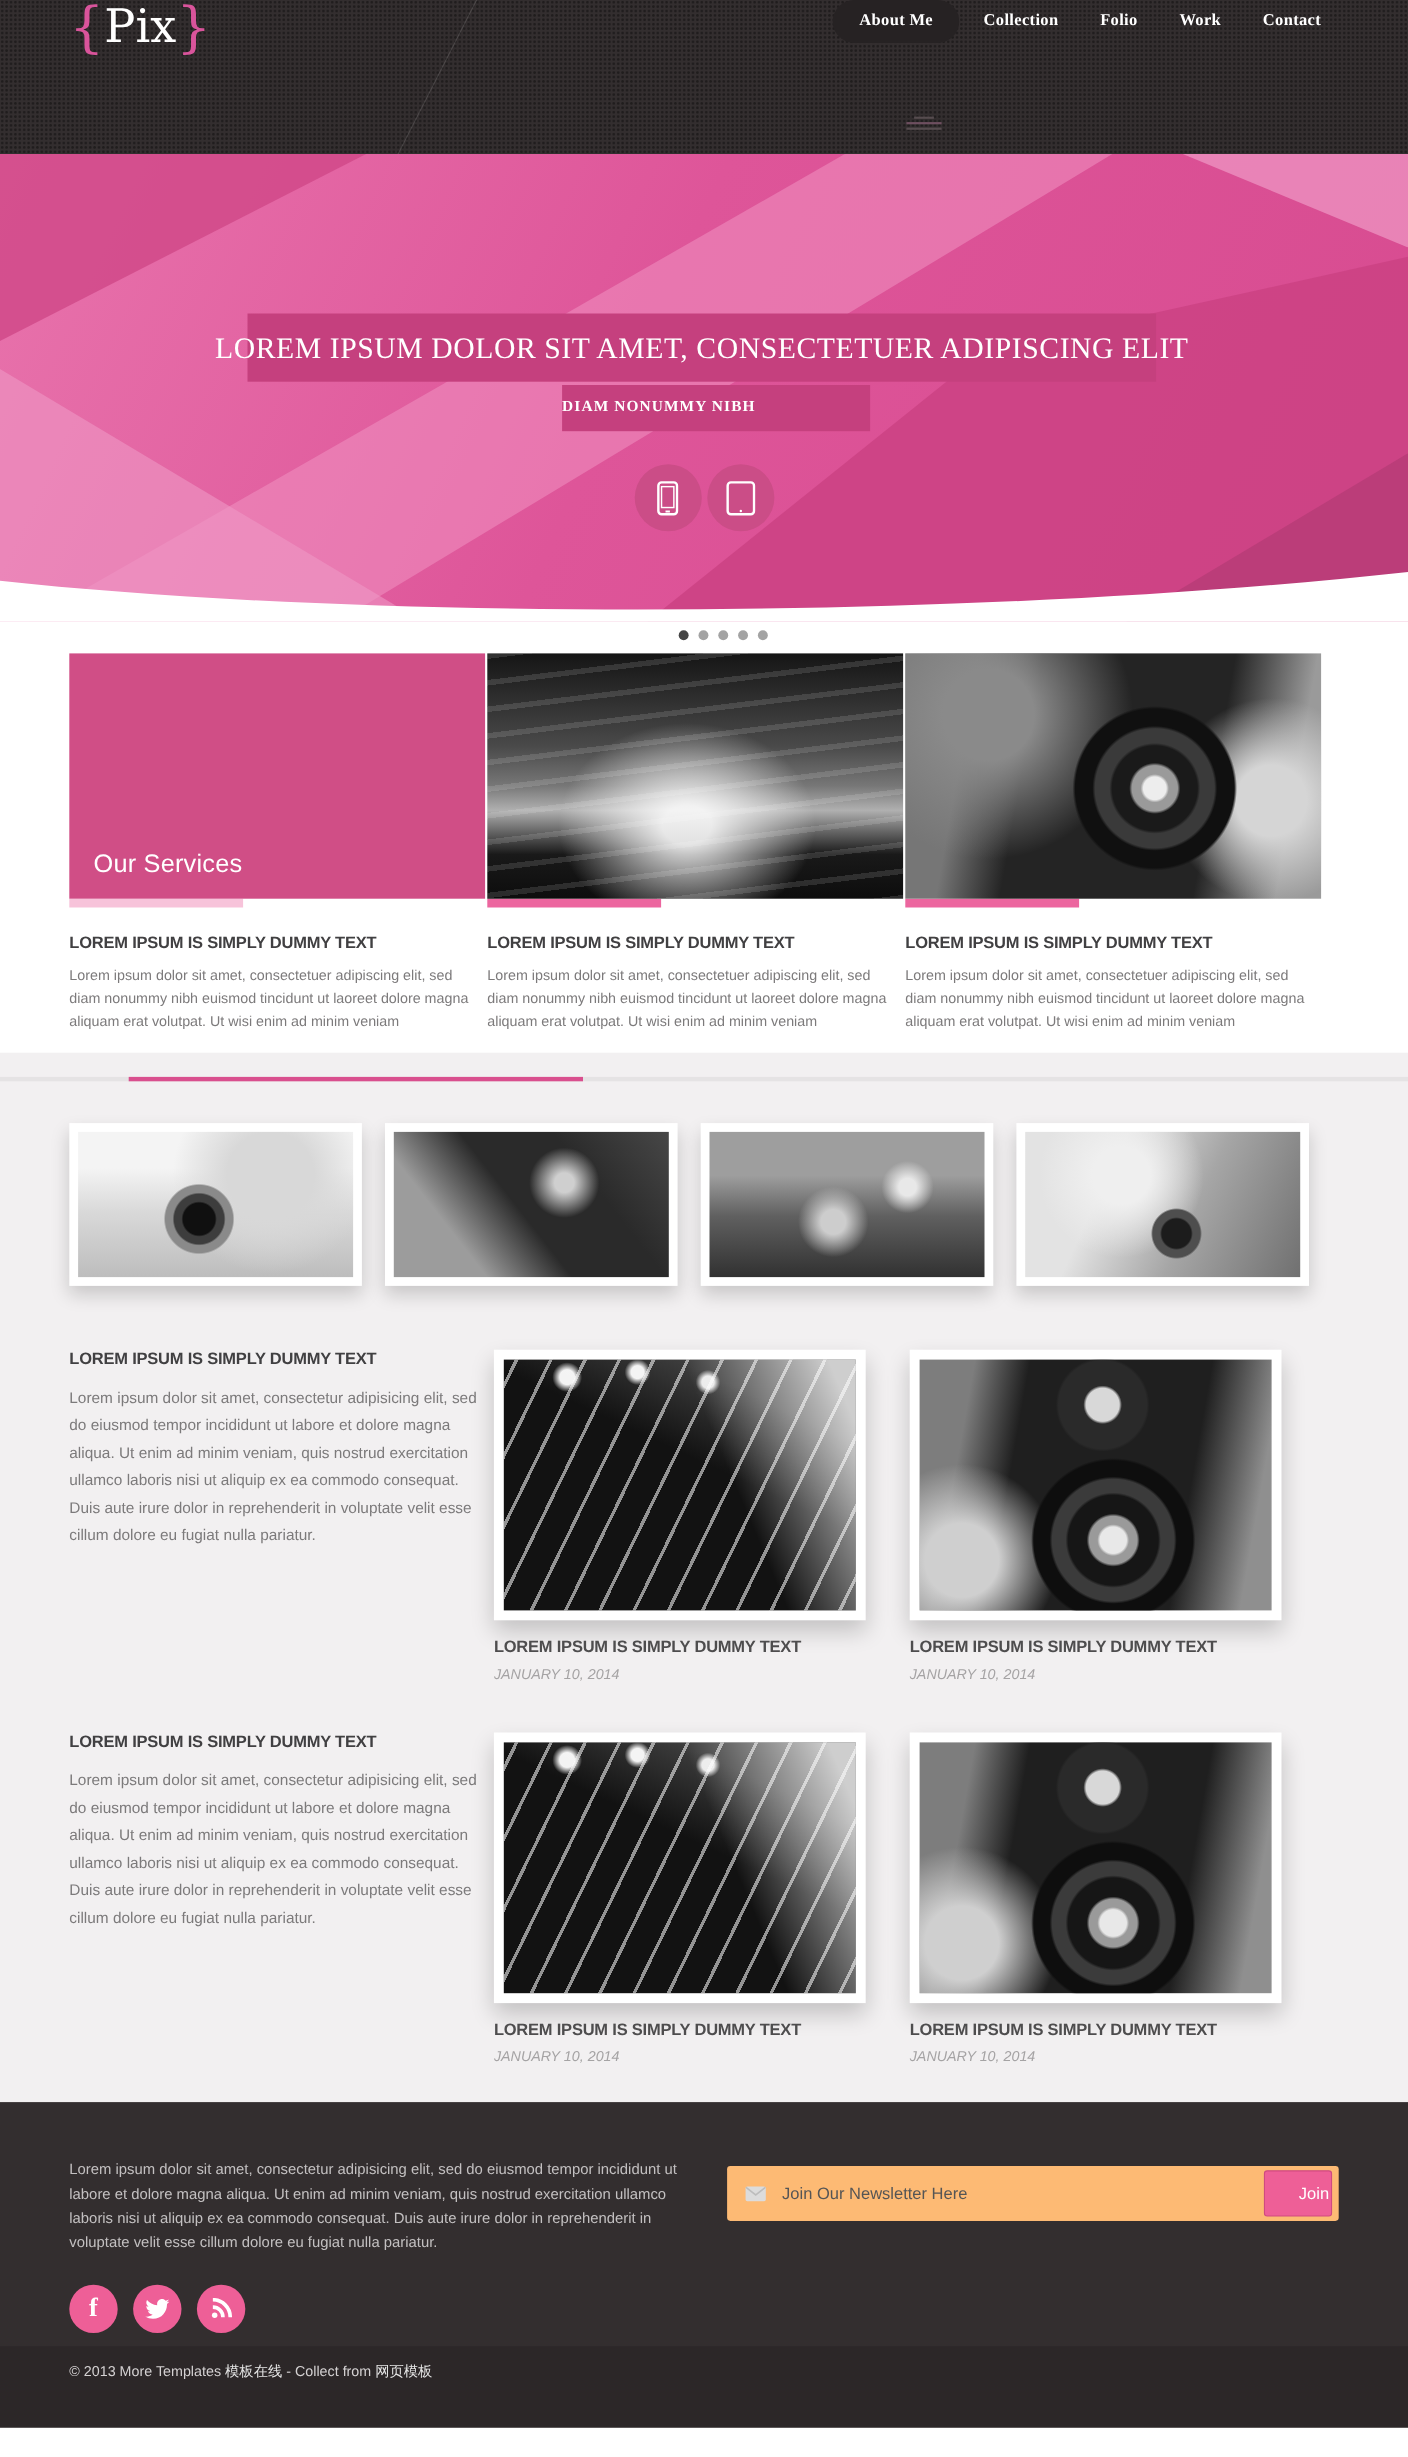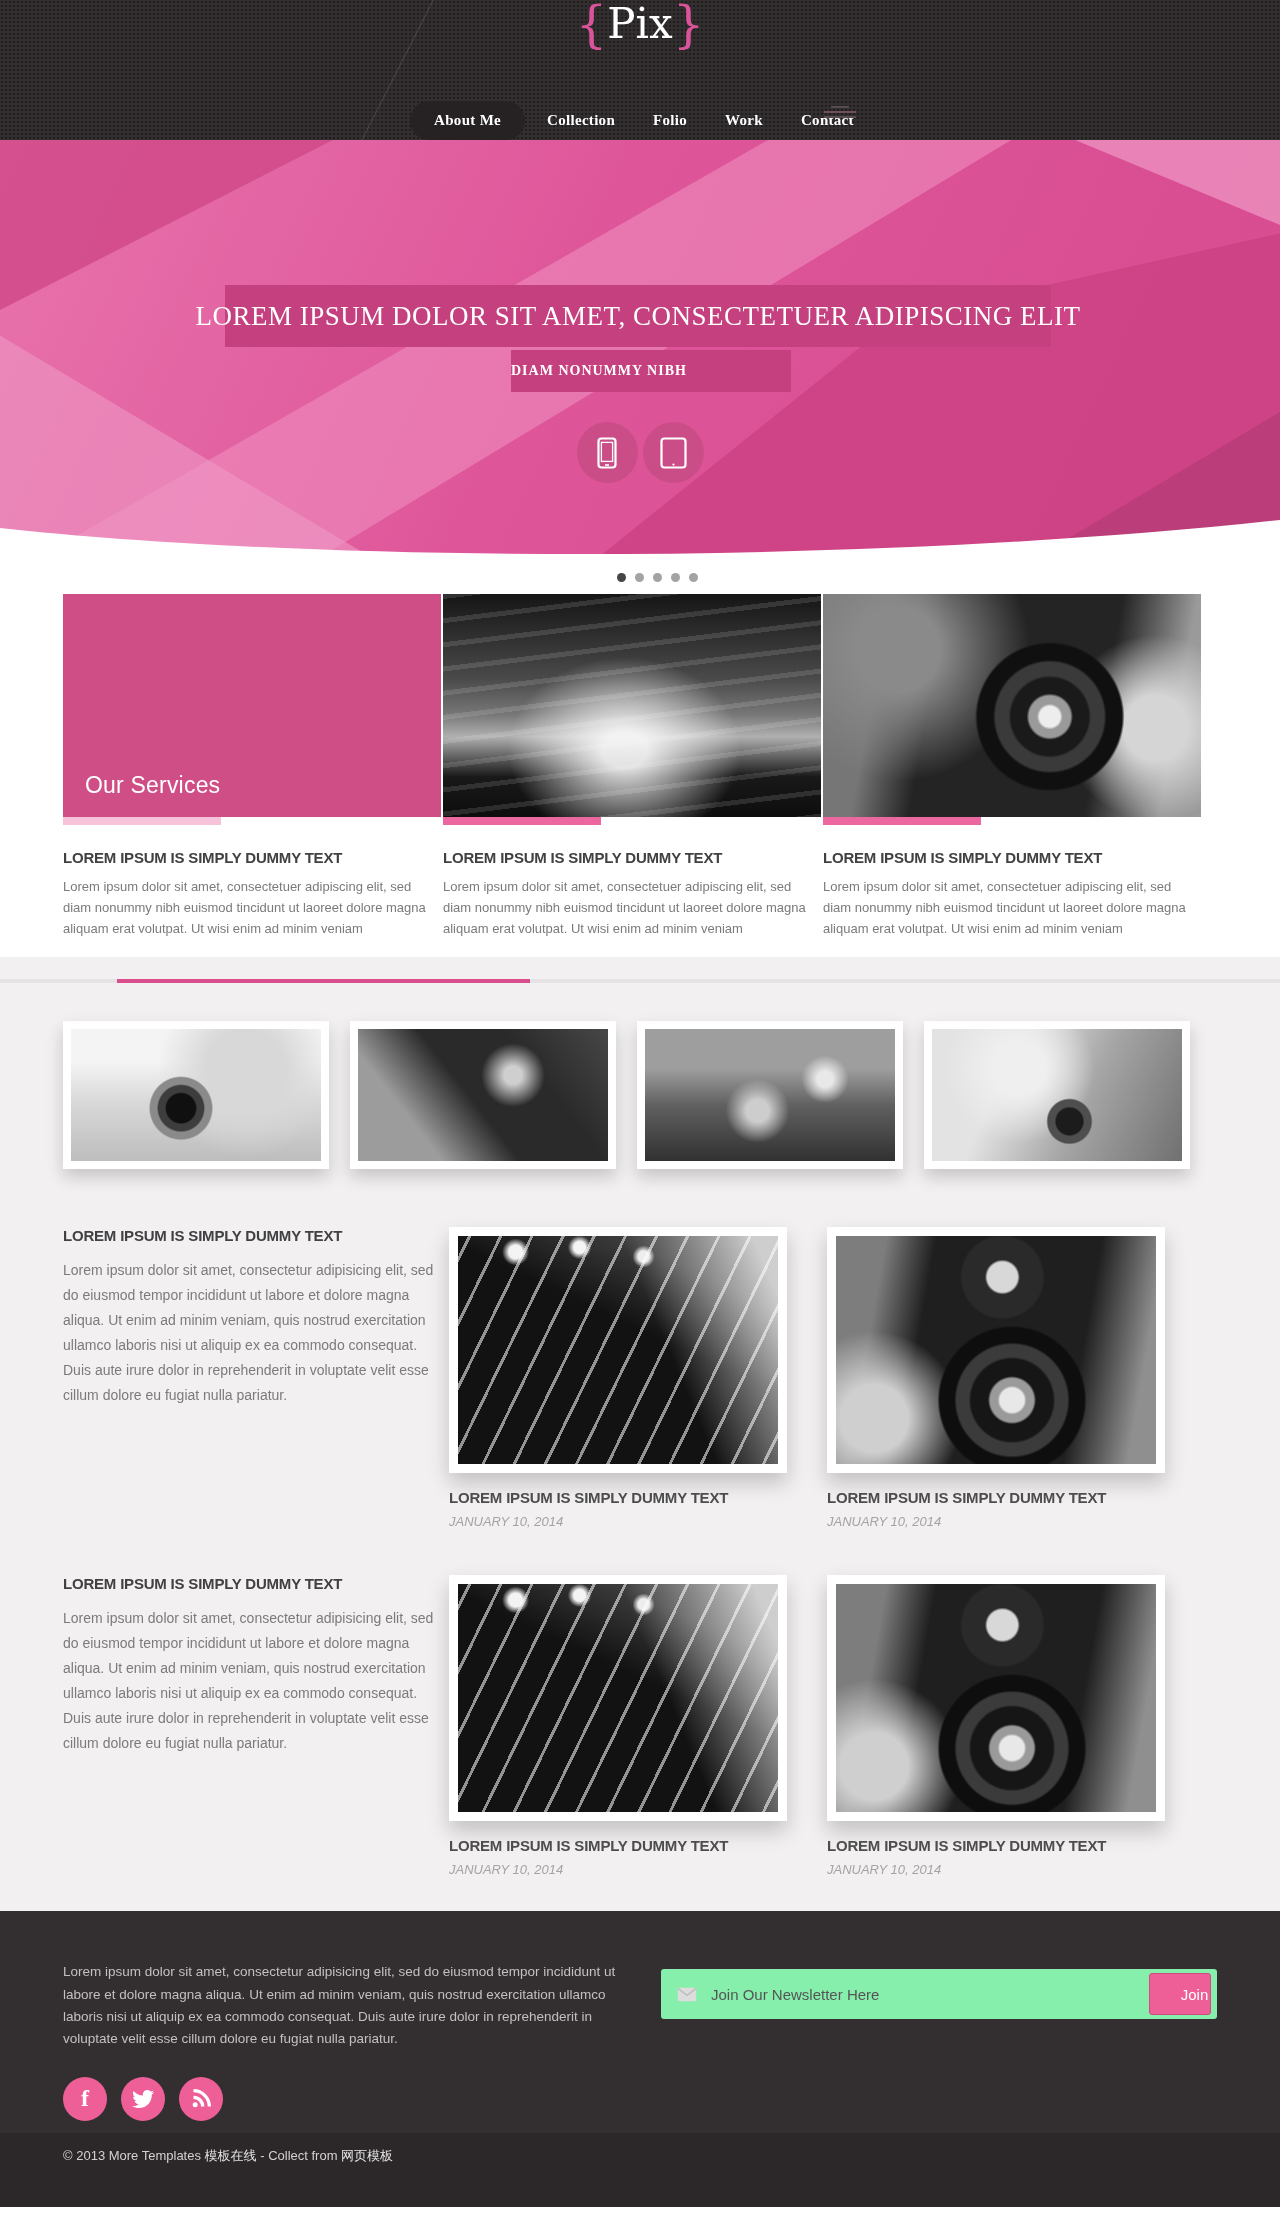--- a/index.html
+++ b/index.html
@@ -6,21 +6,21 @@
   html,body { background:#fff; }
   body { width:1280px; font-family:"Liberation Sans", sans-serif; overflow-x:hidden; }
   .container { width:1154px; margin:0 auto; position:relative; }
 
   
   .site-header{
     position:relative; height:140px; background-color:#332e2f;
     background-image:radial-gradient(rgba(0,0,0,.38) 1px, transparent 1.3px);
     background-size:4px 4px; overflow:hidden;
   }
-  .header-inner{ height:100%; display:flex; align-items:center; justify-content:space-between;flex-direction:column; }
+  .header-inner{ height:100%; display:flex; align-items:flex-start; justify-content:space-between; }
   .header-line{ position:absolute; left:392px; top:-40px; width:1px; height:240px;
     background:rgba(255,255,255,.13); transform:rotate(27deg); }
   .logo{ font-family:"DejaVu Serif", serif; font-size:42px; color:#fff; cursor:pointer; line-height:1;}
   .logo .brace{ color:#d9549b; font-size:50px; font-weight:400; vertical-align:-4px;}
   .main-nav{ display:flex; align-items:center; gap:6px; }
   .nav-item{ font-family:"Liberation Serif", serif; font-weight:700; font-size:15px; color:#fff;
     padding:11px 16px; cursor:pointer; letter-spacing:.3px; }
   .nav-item.active{ background:#262223; border-radius:20px; padding:11px 24px; }
   .hamburger{ position:absolute; left:822px; top:106px; width:36px; }
   .hamburger span{ display:block; height:2px; margin:0 auto 3px; }
@@ -144,21 +144,21 @@
   .post-caption{ margin-top:16px; font-size:15px; font-weight:700; color:#4e4d4e;
     letter-spacing:-.2px; cursor:pointer; }
   .post-date{ margin-top:8px; font-size:13px; font-style:italic; color:#a5a3a4; }
 
   
   .site-footer{ background:#332e2f; }
   .footer-top{ padding:50px 0 0; height:222px; }
   .footer-cols{ display:flex; justify-content:space-between; }
   .footer-about{ width:562px; font-size:13.5px; line-height:1.66; color:#c3c0c1; }
   .newsletter{ width:556px; margin-top:8px; position:relative; }
-  .newsletter-box{ display:flex; align-items:center; background:#86efac; border-radius:3px; height:50px; padding:0 76px 0 16px; }
+  .newsletter-box{ display:flex; align-items:center; background:#fdba74; border-radius:3px; height:50px; padding:0 76px 0 16px; }
   .newsletter-box .env{ flex:0 0 auto; margin-right:14px; display:flex; }
   .newsletter-input{ border:none; outline:none; flex:1; font-size:15px; color:#4c4c4c;
     font-family:"Liberation Sans", sans-serif; background:transparent; }
   .newsletter-input::placeholder{ color:#555; opacity:1; }
   .join-btn{ position:absolute; right:6px; top:4px; height:42px; width:62px; background:#ee5f97;
     border:1px solid #cf4b80; border-radius:3px; color:#fff; font-size:15px;
     font-family:"Liberation Sans", sans-serif; cursor:pointer;padding-left:29px; }
   .social-row{ display:flex; gap:14px; margin-top:26px; }
   .social-circle{ width:44px; height:44px; border-radius:50%; background:#ee5f97;
     display:flex; align-items:center; justify-content:center; cursor:pointer; }

